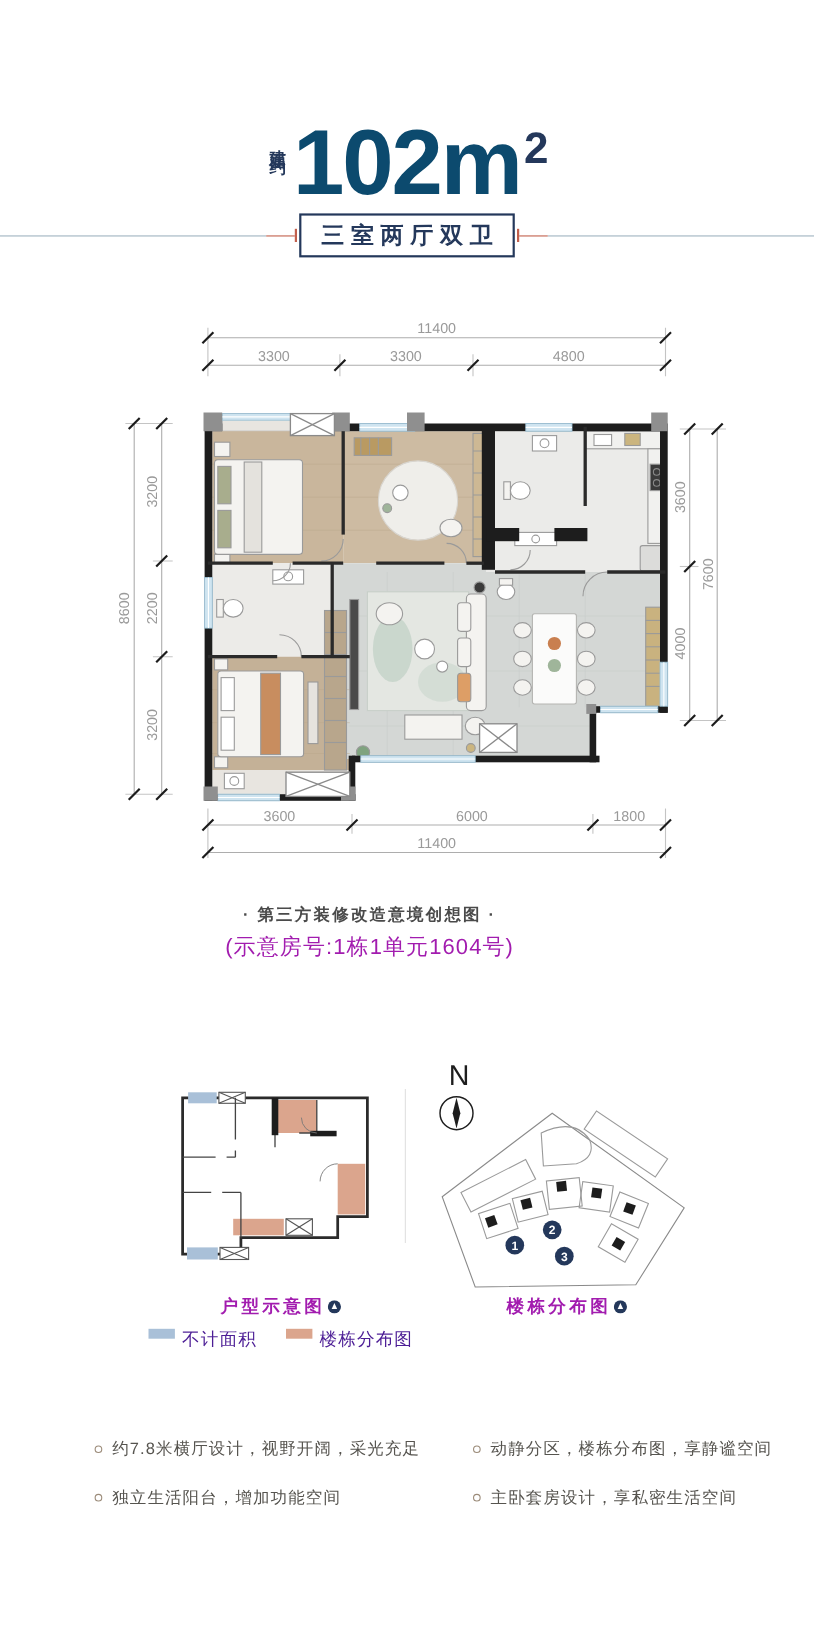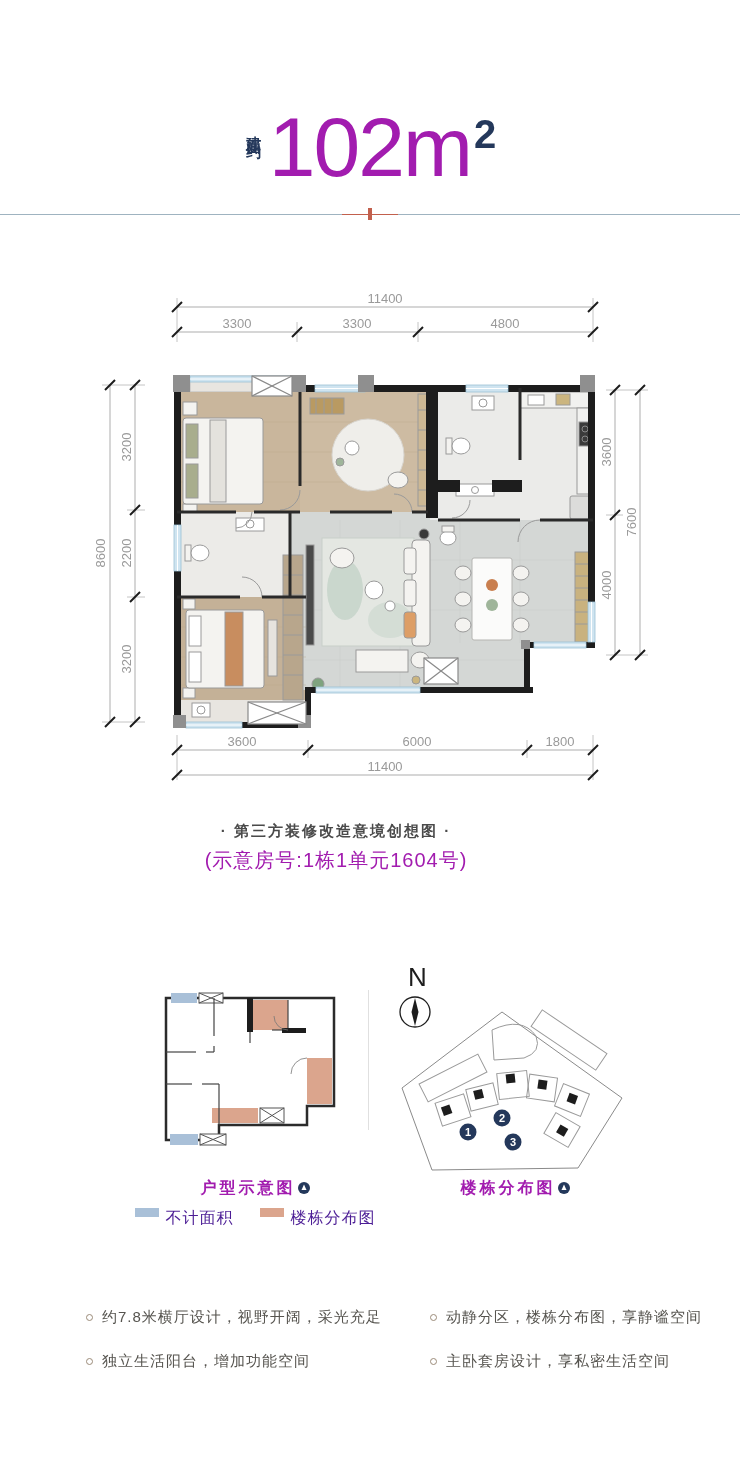--- a/index.html
+++ b/index.html
@@ -2,32 +2,32 @@
 <html><head>
 <meta charset="utf-8">
 <style>
   * { margin:0; padding:0; box-sizing:border-box; }
   body { background:#ffffff; font-family:"Liberation Sans", sans-serif; }
   .page { position:relative; width:740px; height:1479px; margin:0 auto; background:#fff; overflow:hidden; }
 
   
   .header { position:absolute; top:108px; left:0; width:740px; display:flex; justify-content:center; align-items:flex-start; }
   .area-label { writing-mode:vertical-rl; font-size:15px; font-weight:bold; color:#24385b; letter-spacing:4px; margin-top:16px; margin-right:6px; height:66px; }
-  .area-value { font-size:84px; line-height:78px; font-weight:normal; color:#a21caf; letter-spacing:-2px;margin-top:44px; }
+  .area-value { font-size:84px; line-height:78px; font-weight:bold; color:#0c4a6e; letter-spacing:-2px;margin-top:44px; }
   .area-sup { font-size:40px; font-weight:bold; color:#24385b; vertical-align:28px; margin-left:3px; }
 
   
   .divider { position:absolute; top:196px; left:0; width:740px; height:36px; display:flex; align-items:center; }
   .d-line { flex:1; height:1px; background:#9fb3c0; }
   .d-accent { width:26px; height:1px; background:#c2604d; }
   .d-tick { width:2px; height:12px; background:#c2604d; }
   .type-box { border:2px solid #24385b; color:#24385b; font-size:21px; font-weight:bold; letter-spacing:6px; padding:4px 12px 4px 18px; background:#fff; margin:0 2px; }
 
   
-  .plan-wrap { position:absolute; top:290px; left:0; width:657px; height:500px;text-decoration:underline; }
+  .plan-wrap { position:absolute; top:290px; left:12px; width:657px; height:500px;text-decoration:underline; }
   svg text { font-family:"Liberation Sans", sans-serif; }
   .dim { fill:#9a9a9a; font-size:13px; }
   .witness { stroke:#c4c4c4; stroke-width:1; }
   .dimline { stroke:#adadad; stroke-width:1; }
   .tick { stroke:#1c1c1c; stroke-width:2; }
 
   
   .caption { position:absolute; top:822px; left:0; width:672px; text-align:center; }
   .caption .l1 { font-size:15px; font-weight:bold; color:#4a4a4a; letter-spacing:2px; }
   .caption .l2 { font-size:20px; color:#a21caf; margin-top:6px; letter-spacing:1px; }
@@ -61,20 +61,21 @@
 
   <div class="header">
     <div class="area-label">建面约</div>
     <div><span class="area-value">102m</span><span class="area-sup">2</span></div>
   </div>
 
   <div class="divider">
     <div class="d-line"></div>
     <div class="d-accent"></div>
     <div class="d-tick"></div>
+    <div class="type-box">三室两厅双卫</div>
     <div class="d-tick"></div>
     <div class="d-accent"></div>
     <div class="d-line"></div>
   </div>
 
   <div class="plan-wrap">
   <svg width="740" height="500" viewBox="0 0 740 500">
 
     <g>
       <line class="witness" x1="177" y1="8" x2="177" y2="52"></line>

